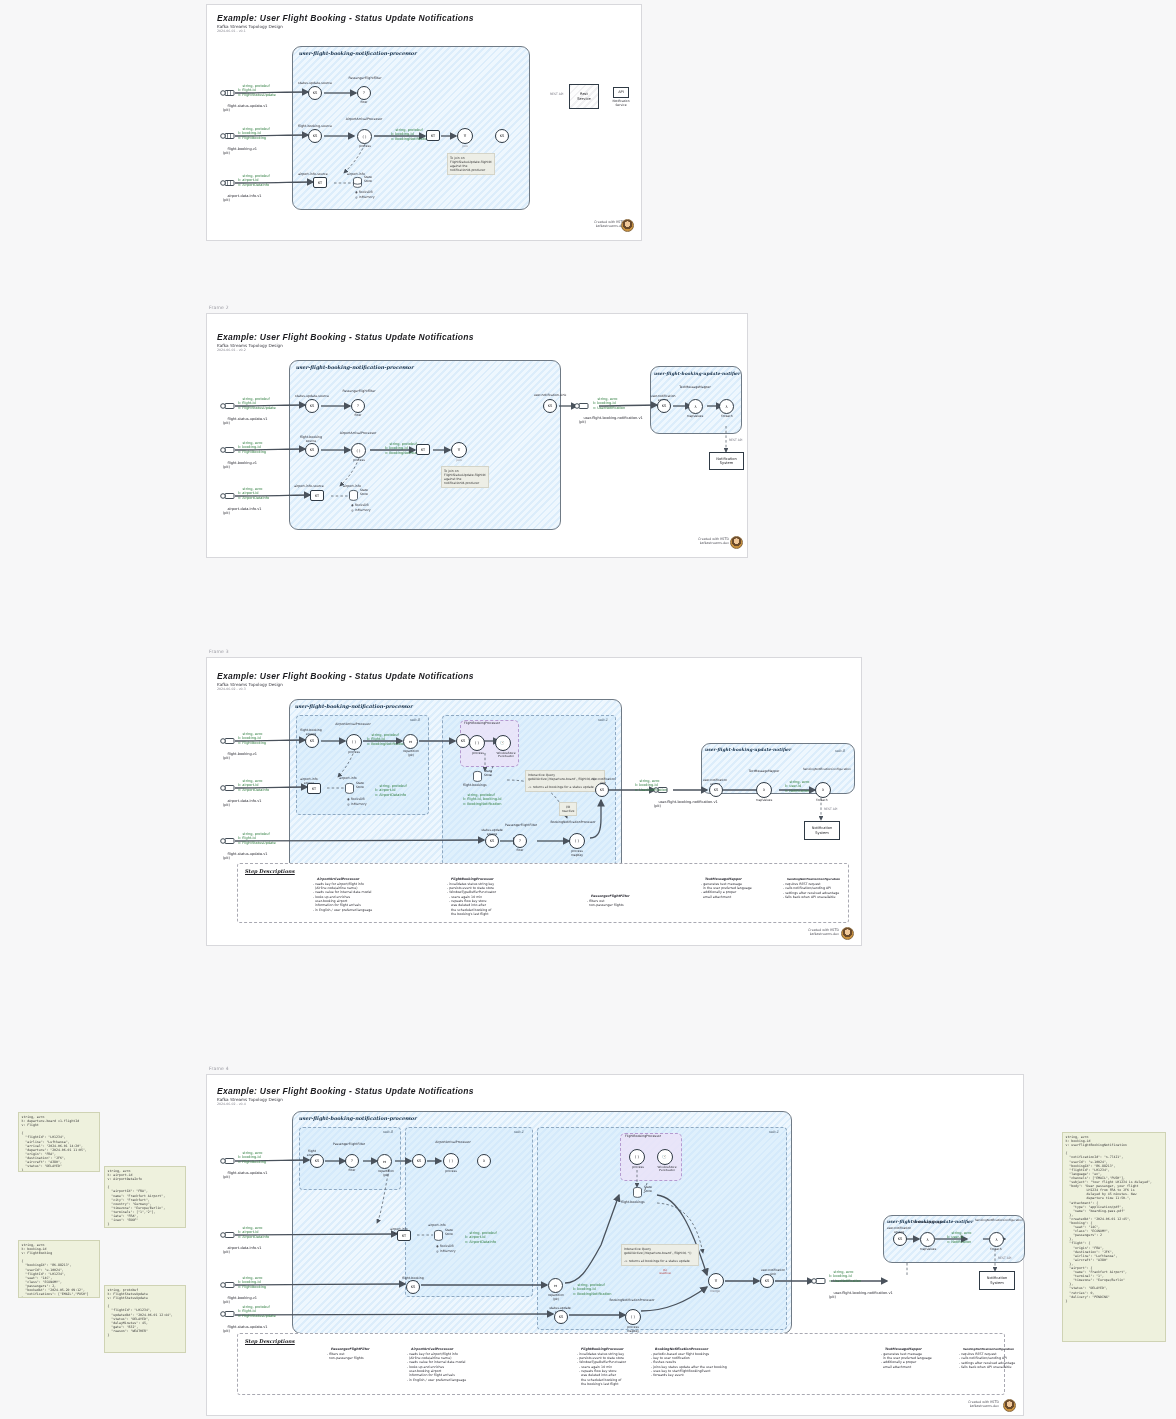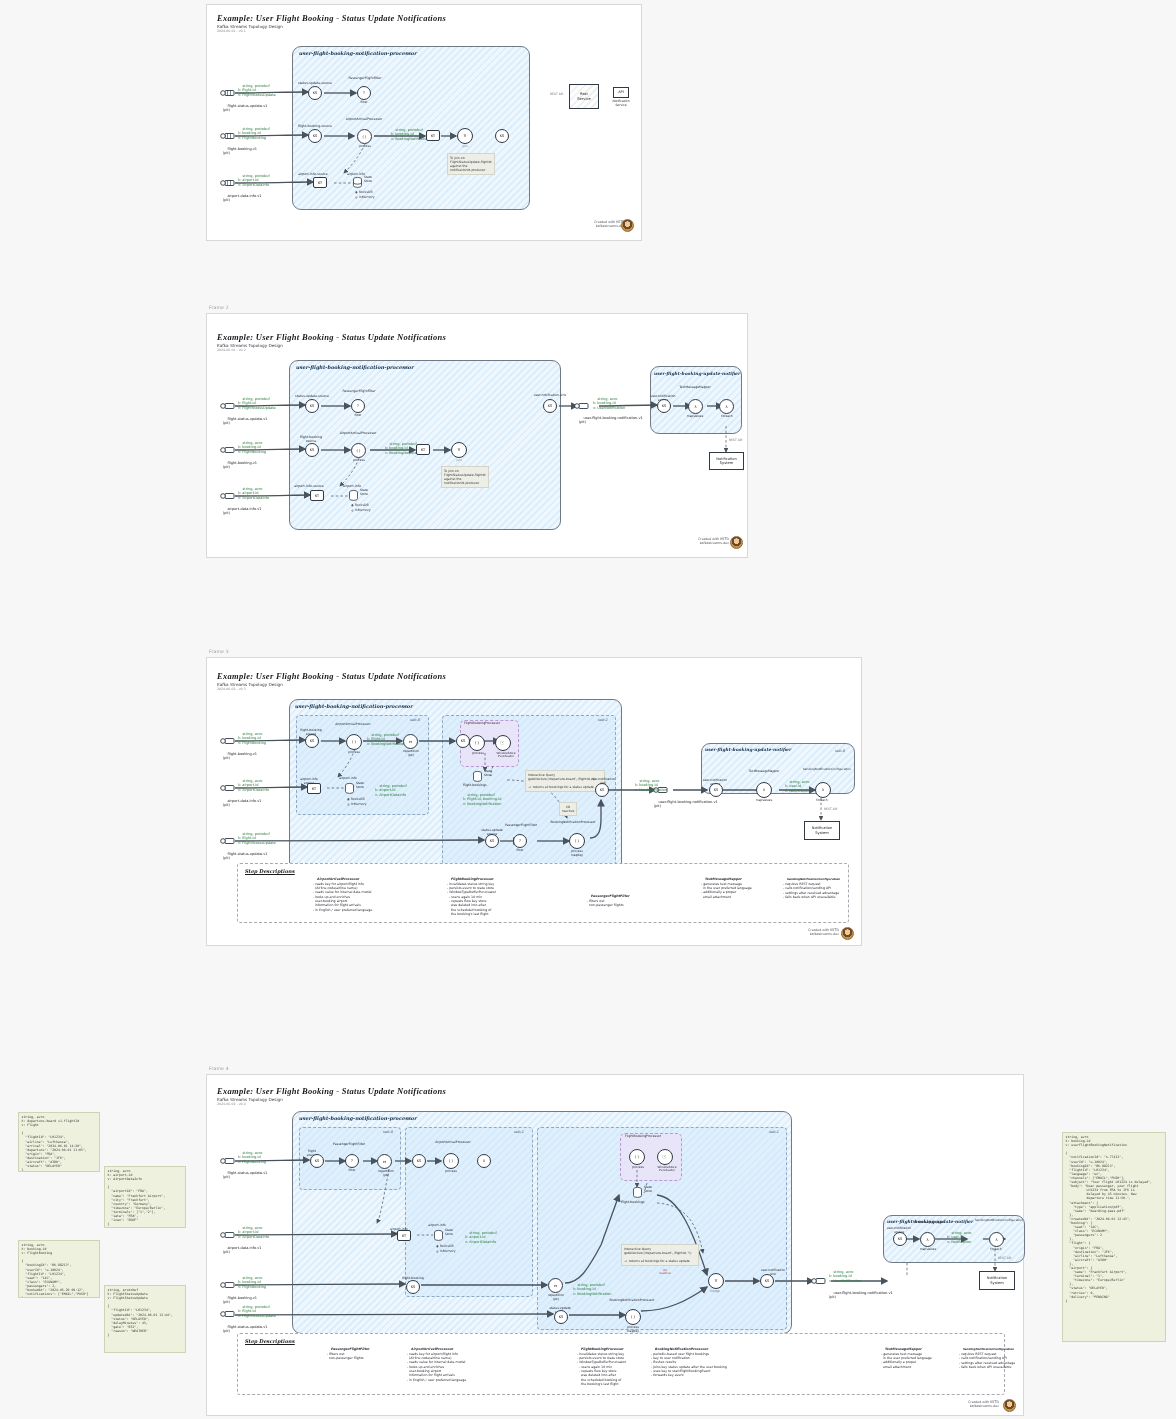--- a/index.html
+++ b/index.html
@@ -1,19 +1,19 @@
 <!DOCTYPE html>
 <html><head>
 <meta charset="utf-8">
 <style>
   html,body{margin:0;padding:0;background:#f7f7f8;}
   body{width:1176px;height:1419px;position:relative;font-family:"DejaVu Sans",sans-serif;overflow:hidden;}
   .frame{position:absolute;background:#ffffff;border:1px solid #d8d8dc;box-sizing:border-box;}
   .frame-label{position:absolute;top:-9px;left:2px;font-size:4.5px;color:#9b9ba3;letter-spacing:.2px;}
-  .title{font-family:Liberation Serif, serif;font-style:italic;font-weight:bold;letter-spacing:.3px;color:#1b1b1f;}
+  .title{font-family:Liberation Sans, sans-serif;font-style:italic;font-weight:bold;letter-spacing:.3px;color:#1b1b1f;}
   .subtitle{color:#3a3a42;}
   .meta{color:#8a8a93;}
   .topo{position:absolute;box-sizing:border-box;border:1.1px solid #6f7a85;border-radius:9px;
         background:repeating-linear-gradient(135deg,#dcedfb 0 2px,#eef7fe 2px 5px);}
   .topo-name{position:absolute;font-family:"DejaVu Serif",serif;font-style:italic;font-weight:bold;color:#16304a;white-space:nowrap;}
   .sub{position:absolute;box-sizing:border-box;border:.8px dashed #8fa9c2;border-radius:4px;background:rgba(205,230,250,.45);}
   .sub-lbl{position:absolute;font-size:3.6px;color:#456;font-style:italic;}
   .purple{position:absolute;box-sizing:border-box;border:.8px dashed #b49ad0;border-radius:5px;background:rgba(236,225,248,.75);}
   .node{position:absolute;border:1.1px solid #2f3a45;border-radius:50%;background:#fff;
         display:flex;align-items:center;justify-content:center;font-size:3.6px;color:#1b1b1f;box-sizing:border-box;}

